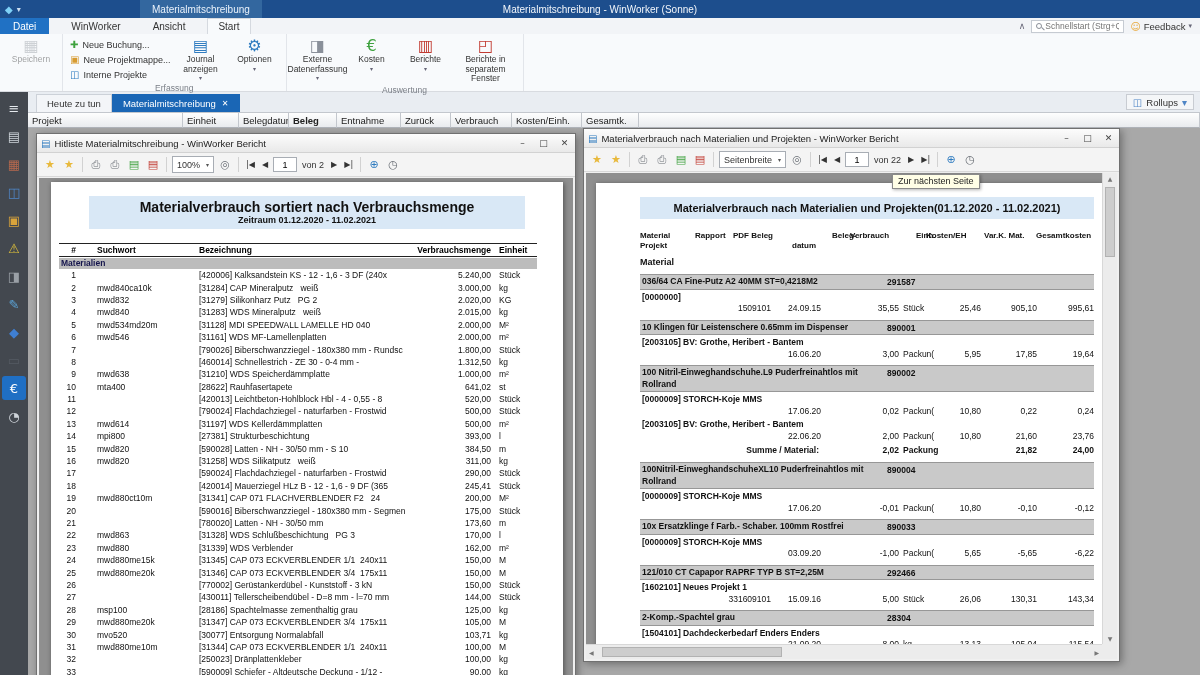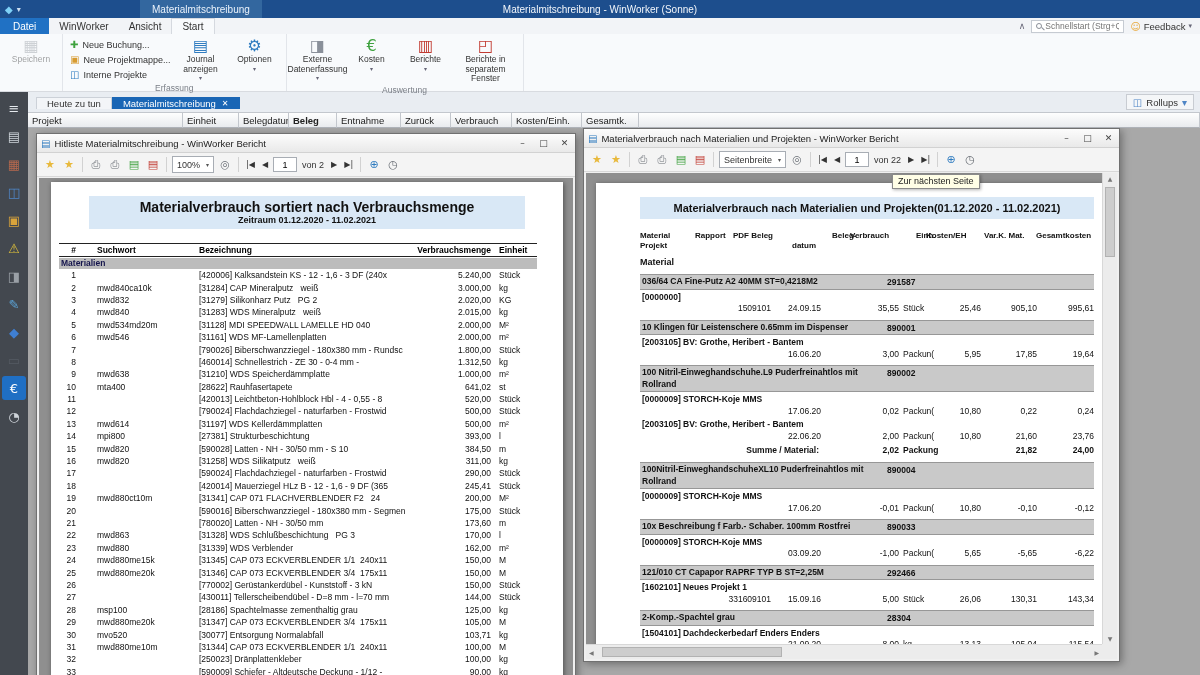--- a/index.html
+++ b/index.html
@@ -9,21 +9,21 @@
 
   
   .titlebar { position:absolute; left:0; top:0; right:0; height:18px; background:#1d4e8d; color:#fff; display:flex; align-items:center; z-index:30; }
   .app-logo { color:#7fd1f7; font-size:10px; margin:0 4px 0 5px; }
   .qat-caret { color:#cfe0f2; font-size:8px; margin-right:4px; }
   .ctx-tab { position:absolute; left:140px; top:0; height:18px; background:#336append;; background:#33679f; color:#eaf2fb; font-size:10px; padding:0 12px; display:flex; align-items:center; }
   .tb-title { position:absolute; left:0; right:0; text-align:center; font-size:10px; color:#f2f6fb; pointer-events:none; }
 
   
   .menurow { position:absolute; top:18px; left:0; right:0; height:16px; background:#f2f4f7; display:flex; align-items:stretch; font-size:10px; color:#333; z-index:29; }
-  #menu-tabs { display:flex; }
+  #menu-tabs { display:flex;gap:12px; }
   .menu-tab { padding:0 10px; display:flex; align-items:center; }
   .menu-tab.file { background:#2071c4; color:#fff; padding:0 13px; }
   .menu-tab.active { background:#f8fafc; border:1px solid #d5d9df; border-bottom:none; }
   .menu-right { margin-left:auto; display:flex; align-items:center; gap:6px; padding-right:8px; }
   .collapse { color:#667; font-size:9px; }
   .searchbox { display:flex; align-items:center; gap:3px; background:#fff; border:1px solid #c6cbd2; height:13px; padding:0 4px; }
   .searchbox input { border:none; outline:none; width:74px; font-size:8.5px; font-family:"Liberation Sans",sans-serif; color:#444; }
   .mag { width:6px; height:6px; border:1.2px solid #8a8f98; border-radius:50%; position:relative; flex:none; }
   .mag::after { content:""; position:absolute; width:3.5px; height:1.2px; background:#8a8f98; transform:rotate(45deg); right:-3px; bottom:-1px; }
   .feedback { display:flex; align-items:center; gap:3px; font-size:9.5px; color:#333; }
@@ -46,21 +46,21 @@
   .sico { font-size:10px; font-family:"DejaVu Sans",sans-serif; }
 
   
   .sidebar { position:absolute; left:0; top:92px; bottom:0; width:28px; background:#43484f; display:flex; flex-direction:column; align-items:center; padding-top:2px; z-index:27; }
   .sb-icon { width:24px; height:24px; margin:2px 0; border-radius:3px; display:flex; align-items:center; justify-content:center; }
   .sb-icon.active { background:#1f6fc4; }
   .sbg { font-size:13px; font-family:"DejaVu Sans",sans-serif; line-height:1; }
 
   
   .doctabs { position:absolute; top:92px; left:28px; right:0; height:20px; background:#e9edf2; display:flex; align-items:flex-end; padding-left:8px; z-index:26; }
-  #doc-tabs { display:flex; height:18px;align-items:center; }
+  #doc-tabs { display:flex; height:18px; }
   .dtab { display:flex; align-items:center; gap:6px; padding:0 10px; font-size:9.5px; background:#f3f5f8; border:1px solid #ccd1d8; border-bottom:none; color:#333; }
   .dtab.active { background:#1a66b5; color:#fff; border-color:#1a66b5; }
   .dtab-close { font-size:8px; font-family:"DejaVu Sans",sans-serif; }
   .rollups { margin-left:auto; margin-right:6px; margin-bottom:2px; display:flex; align-items:center; gap:4px; font-size:9.5px; color:#333; background:#f4f6f8; border:1px solid #c8ccd2; height:16px; padding:0 6px; }
   .rollups .ico { color:#4f86c6; font-size:10px; }
 
   
   .gridhead { position:absolute; top:112px; left:28px; right:0; height:16px; display:flex; z-index:25; }
   .ghcell { flex:none; border-right:1px solid #c3c7cd; border-top:1px solid #c3c7cd; border-bottom:1px solid #aeb2b8; background:linear-gradient(#fefefe,#e9ebee); font-size:9.5px; color:#222; display:flex; align-items:center; padding:0 4px; overflow:hidden; white-space:nowrap; }
   .ghcell.bold { font-weight:bold; }
@@ -721,21 +721,21 @@
                 <span></span>
                 <span class="rr"></span>
                 <span class="rr">17.06.20</span>
                 <span class="rr">-0,01</span>
                 <span class="rl">Packun(</span>
                 <span class="rr">10,80</span>
                 <span class="rr">-0,10</span>
                 <span class="rr">-0,12</span>
               </div>
               <div class="rp-bandrow">
-                <div class="rp-name">10x Beschreibung f Farb.- Schaber. 100mm Rostfrei</div>
+                <div class="rp-name">10x Ersatzklinge f Farb.- Schaber. 100mm Rostfrei</div>
                 <span class="rp-code">890033</span>
               </div>
               <div class="rp-proj">[0000009] STORCH-Koje MMS</div>
               <div class="rp-det">
                 <span></span>
                 <span class="rr"></span>
                 <span class="rr">03.09.20</span>
                 <span class="rr">-1,00</span>
                 <span class="rl">Packun(</span>
                 <span class="rr">5,65</span>

